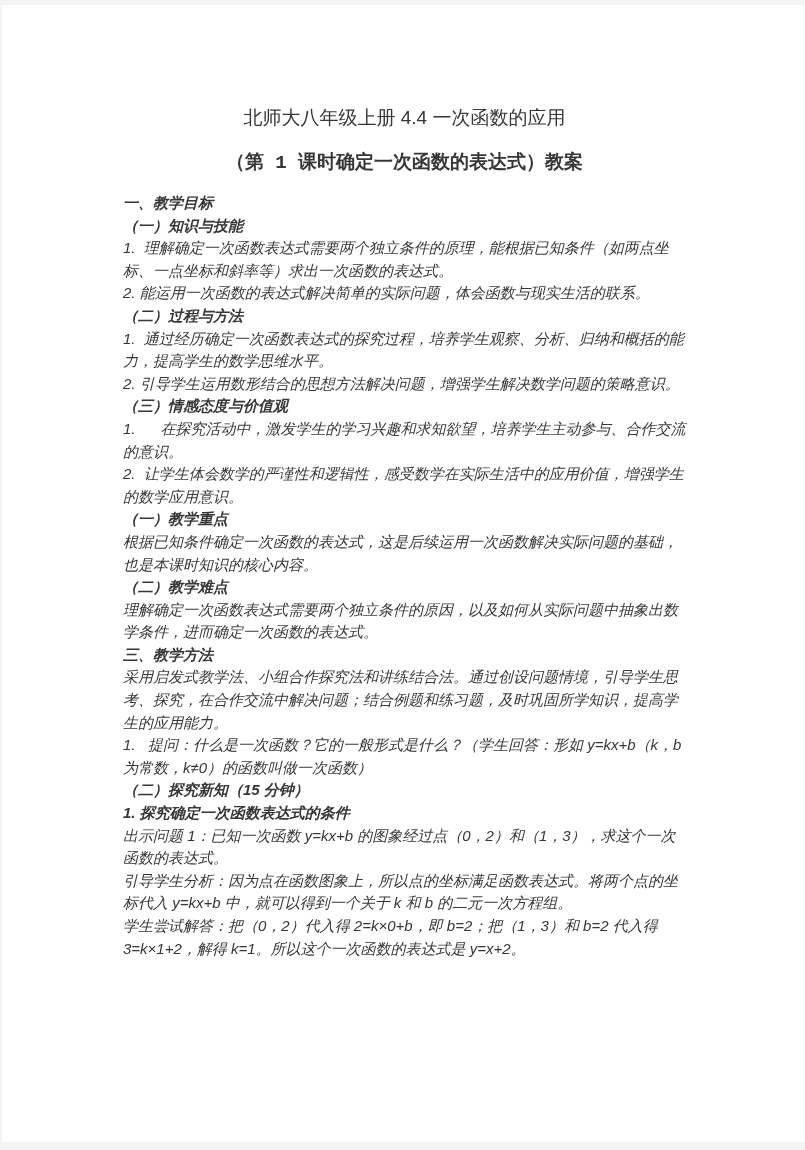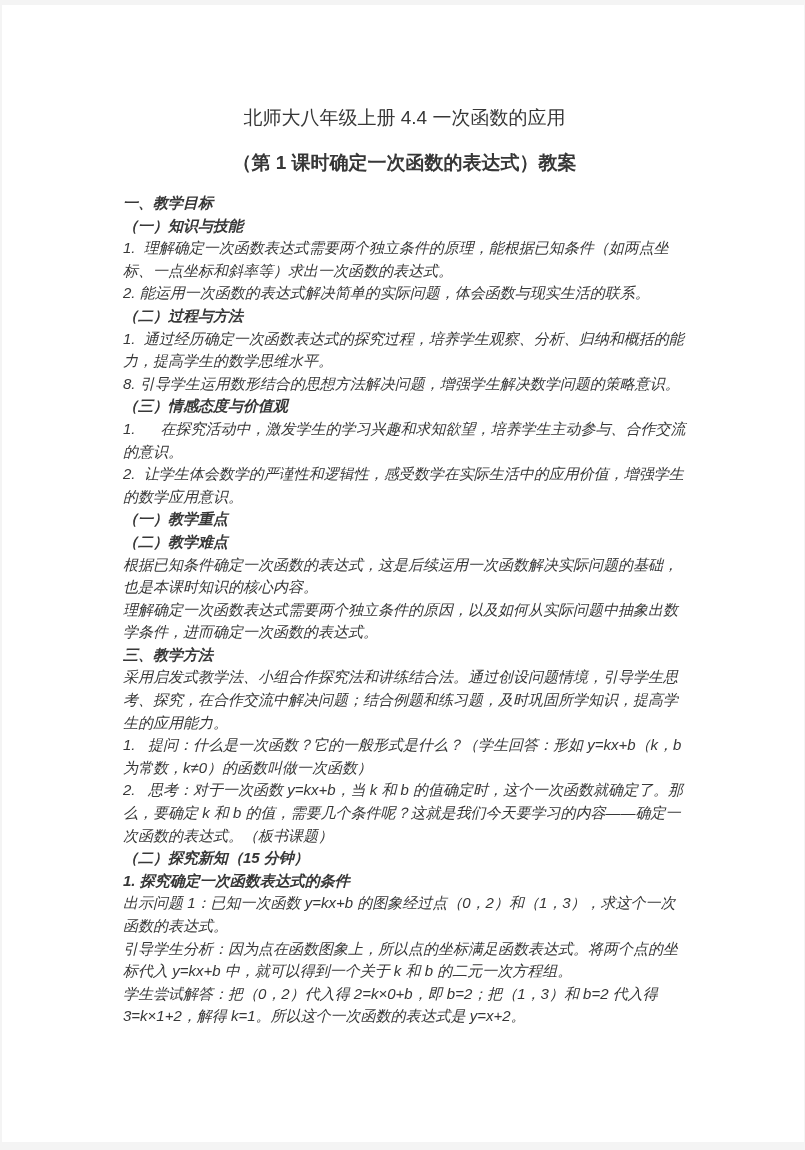--- a/index.html
+++ b/index.html
@@ -29,20 +29,21 @@
     text-align: center;
     line-height: 26px;
     margin: 0 0 19px 0;
   }
   .subtitle {
     font-size: 19px;
     font-weight: 700;
     text-align: center;
     line-height: 26px;
     margin: 0 0 16px 0;
+    font-family: Liberation Mono, monospace;
   }
   .blk {
     font-size: 15px;
     line-height: 22.6px;
     margin: 0;
     white-space: pre-wrap;
     word-break: break-word;
     font-style: italic;
   }
   .h2, .h3, .h4 { font-weight: 700; }
@@ -54,32 +55,31 @@
   <div class="doc">
     <div class="title">北师大八年级上册 4.4 一次函数的应用</div>
     <div class="subtitle">（第 1 课时确定一次函数的表达式）教案</div>
     <div id="doc-body">
         <div class="blk h2">一、教学目标</div>
         <div class="blk h3">（一）知识与技能</div>
         <div class="blk p">1.  理解确定一次函数表达式需要两个独立条件的原理，能根据已知条件（如两点坐标、一点坐标和斜率等）求出一次函数的表达式。</div>
         <div class="blk p">2. 能运用一次函数的表达式解决简单的实际问题，体会函数与现实生活的联系。</div>
         <div class="blk h3">（二）过程与方法</div>
         <div class="blk p">1.  通过经历确定一次函数表达式的探究过程，培养学生观察、分析、归纳和概括的能力，提高学生的数学思维水平。</div>
-        <div class="blk p">8. 引导学生运用数形结合的思想方法解决问题，增强学生解决数学问题的策略意识。</div>
+        <div class="blk p">2. 引导学生运用数形结合的思想方法解决问题，增强学生解决数学问题的策略意识。</div>
         <div class="blk h3">（三）情感态度与价值观</div>
         <div class="blk p">1.      在探究活动中，激发学生的学习兴趣和求知欲望，培养学生主动参与、合作交流的意识。</div>
         <div class="blk p">2.  让学生体会数学的严谨性和逻辑性，感受数学在实际生活中的应用价值，增强学生的数学应用意识。</div>
         <div class="blk h3">（一）教学重点</div>
+        <div class="blk p">根据已知条件确定一次函数的表达式，这是后续运用一次函数解决实际问题的基础，也是本课时知识的核心内容。</div>
         <div class="blk h3">（二）教学难点</div>
-        <div class="blk p">根据已知条件确定一次函数的表达式，这是后续运用一次函数解决实际问题的基础，也是本课时知识的核心内容。</div>
         <div class="blk p">理解确定一次函数表达式需要两个独立条件的原因，以及如何从实际问题中抽象出数学条件，进而确定一次函数的表达式。</div>
         <div class="blk h2">三、教学方法</div>
         <div class="blk p">采用启发式教学法、小组合作探究法和讲练结合法。通过创设问题情境，引导学生思考、探究，在合作交流中解决问题；结合例题和练习题，及时巩固所学知识，提高学生的应用能力。</div>
         <div class="blk p">1.   提问：什么是一次函数？它的一般形式是什么？（学生回答：形如 y=kx+b（k，b 为常数，k≠0）的函数叫做一次函数）</div>
-        <div class="blk p">2.   思考：对于一次函数 y=kx+b，当 k 和 b 的值确定时，这个一次函数就确定了。那么，要确定 k 和 b 的值，需要几个条件呢？这就是我们今天要学习的内容——确定一次函数的表达式。（板书课题）</div>
         <div class="blk h3">（二）探究新知（15 分钟）</div>
         <div class="blk h4">1. 探究确定一次函数表达式的条件</div>
         <div class="blk p">出示问题 1：已知一次函数 y=kx+b 的图象经过点（0，2）和（1，3），求这个一次函数的表达式。</div>
         <div class="blk p">引导学生分析：因为点在函数图象上，所以点的坐标满足函数表达式。将两个点的坐标代入 y=kx+b 中，就可以得到一个关于 k 和 b 的二元一次方程组。</div>
         <div class="blk p">学生尝试解答：把（0，2）代入得 2=k×0+b，即 b=2；把（1，3）和 b=2 代入得 3=k×1+2，解得 k=1。所以这个一次函数的表达式是 y=x+2。</div>
       </div>
   </div>
 </div>
 
 </body></html>

